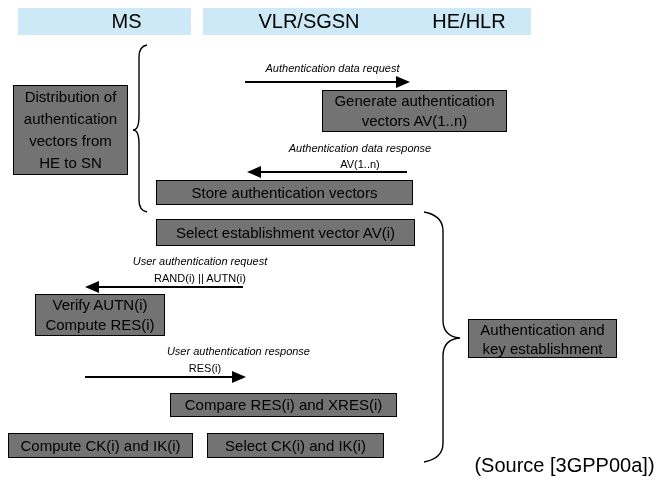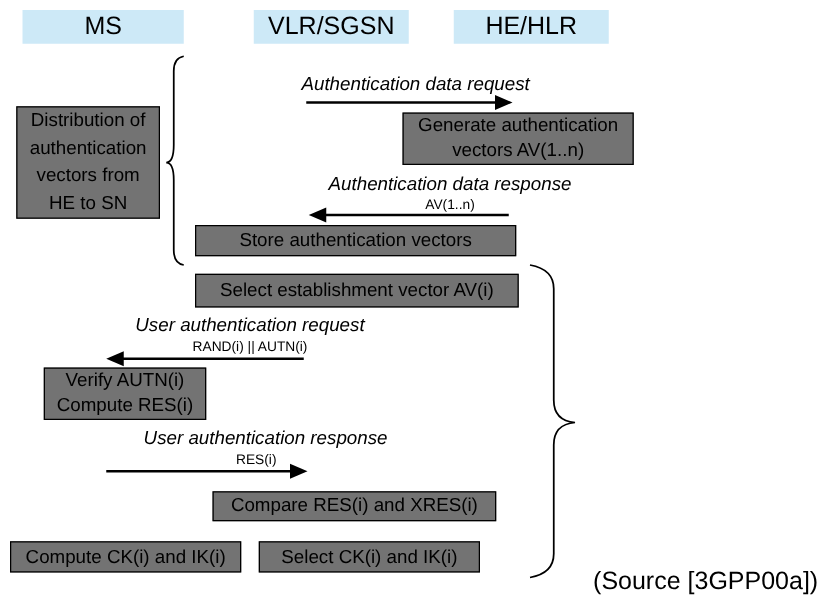--- a/index.html
+++ b/index.html
@@ -15,38 +15,39 @@
     background:#ffffff;
     overflow:hidden;
   }
   .actor{
     position:absolute;
     background:#cde9f7;
     height:27px;
     line-height:27px;
     text-align:center;
     font-size:20px;
+    padding-left:44px;
   }
   .pbox{
     position:absolute;
     border:1.5px solid #000;
     background:#737373;
     display:flex;
     flex-direction:column;
     align-items:center;
     justify-content:center;
     text-align:center;
     font-size:15px;
     line-height:20px;
     box-sizing:border-box;
   }
   .pbox .ln{white-space:nowrap;}
   .msg-label{
     position:absolute;
-    font-size:15px;
+    font-size:11px;
     font-style:italic;
     text-align:center;
     white-space:nowrap;
     line-height:16px;
   }
   .msg-param{
     position:absolute;
     font-size:11px;
     text-align:center;
     white-space:nowrap;
@@ -140,16 +141,20 @@
   </div>
 
   <div class="pbox" style="left:8px;top:433px;width:185px;height:25px;">
     <div class="ln">Compute CK(i) and IK(i)</div>
   </div>
 
   <div class="pbox" style="left:207px;top:433px;width:177px;height:25px;">
     <div class="ln">Select CK(i) and IK(i)</div>
   </div>
 
+  <div class="pbox" style="left:468px;top:319px;width:149px;height:39px;line-height:19px;">
+    <div class="ln">Authentication and</div>
+    <div class="ln">key establishment</div>
+  </div>
 
   <div class="source-note" style="left:462px;top:454px;width:205px;">(Source [3GPP00a])</div>
 
 </div>
 
 </body></html>

